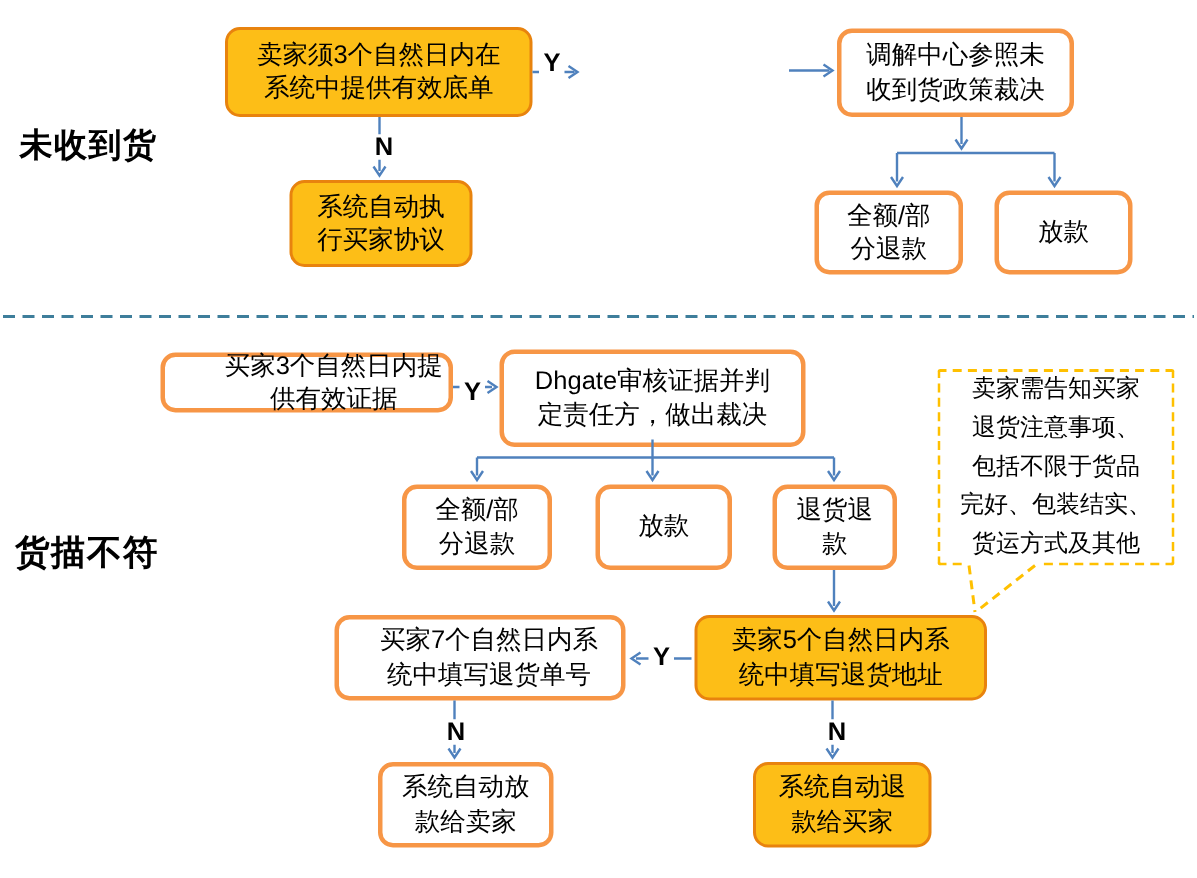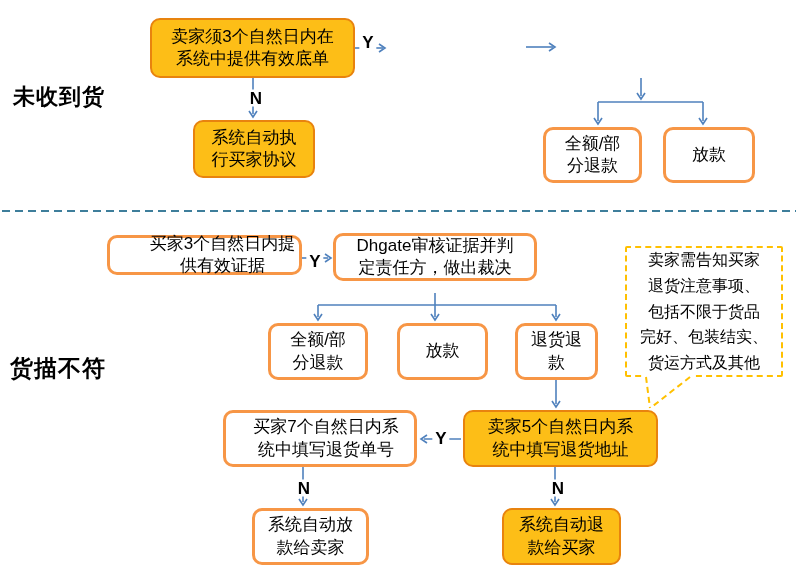--- a/index.html
+++ b/index.html
@@ -32,40 +32,42 @@
   }
   svg.edges{position:absolute;left:0;top:0;z-index:5;pointer-events:none;}
   
   #n-seller-submit   {left:150px;top:18px; width:205px;height:60px;}
   #n-dhgate-review   {left:388px;top:19px; width:137px;height:58px;}
   #n-mediation       {left:558px;top:19px; width:158px;height:59px;}
   #n-auto-execute    {left:193px;top:120px;width:122px;height:58px;}
   #n-top-refund      {left:543px;top:127px;width:99px; height:56px;}
   #n-top-release     {left:663px;top:127px;width:92px; height:56px;}
   #n-buyer-evidence  {left:107px;top:235px;width:195px;height:40px;padding-left:36px;}
-  #n-dhgate-judge    {left:333px;top:233px;width:204px;height:48px;}
+  #n-dhgate-judge    {left:333px;top:233px;width:204px;height:65px;}
   #n-bot-refund      {left:268px;top:323px;width:100px;height:57px;}
   #n-bot-release     {left:397px;top:323px;width:91px; height:57px;}
   #n-return-refund   {left:515px;top:323px;width:83px; height:57px;}
   #n-callout         {left:625px;top:246px;width:158px;height:131px;}
   #n-seller-address  {left:463px;top:410px;width:195px;height:57px;}
   #n-buyer-tracking  {left:223px;top:410px;width:194px;height:57px;padding-left:12px;}
   #n-auto-release    {left:252px;top:508px;width:117px;height:57px;}
   #n-auto-refund     {left:502px;top:508px;width:119px;height:57px;}
 </style>
 </head>
 <body>
 
 <div id="canvas">
 
   <div id="label-top" class="section-label">未收到货</div>
   <div id="label-bottom" class="section-label">货描不符</div>
 
   <div id="n-seller-submit" class="box orange-box">卖家须3个自然日内在
 系统中提供有效底单</div>
+  <div id="n-mediation" class="box white-box">调解中心参照未
+收到货政策裁决</div>
   <div id="n-auto-execute" class="box orange-box">系统自动执
 行买家协议</div>
   <div id="n-top-refund" class="box white-box">全额/部
 分退款</div>
   <div id="n-top-release" class="box white-box">放款</div>
 
   <div id="n-buyer-evidence" class="box white-box">买家3个自然日内提
 供有效证据</div>
   <div id="n-dhgate-judge" class="box white-box">Dhgate审核证据并判
 定责任方，做出裁决</div>

